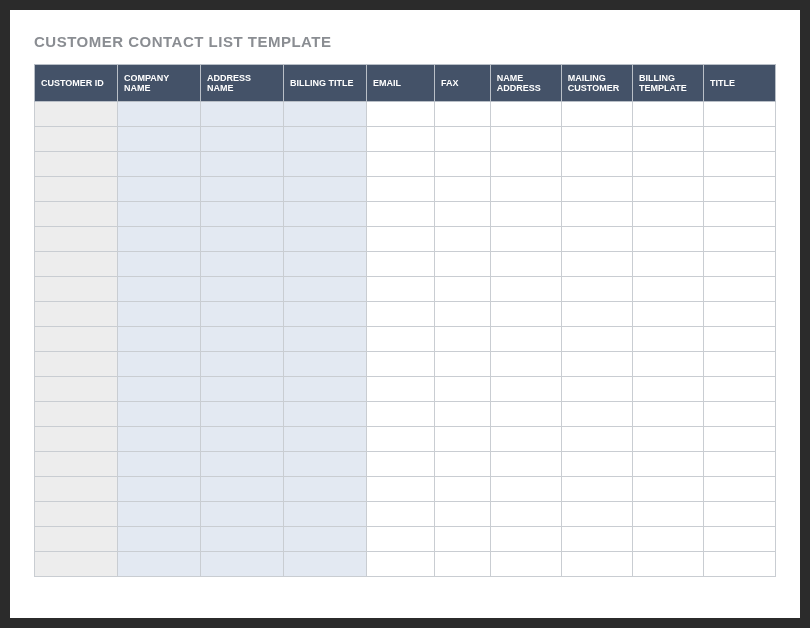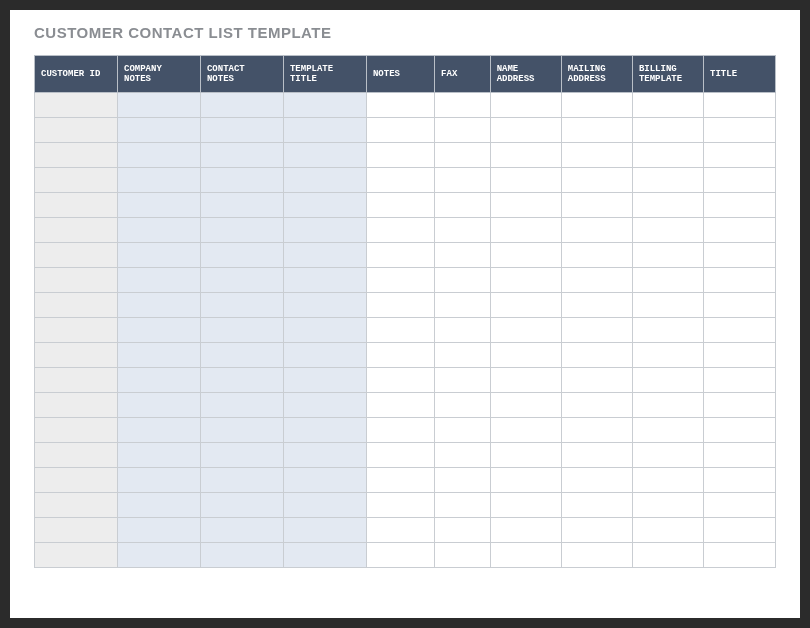--- a/index.html
+++ b/index.html
@@ -6,34 +6,33 @@
   html, body { width: 810px; height: 628px; }
   body {
     background: #2b2b2b;
     padding: 10px;
     font-family: Arial, Helvetica, sans-serif;
   }
   .page {
     background: #ffffff;
     width: 100%;
     height: 100%;
-    padding: 14px 24px 24px 24px;
+    padding: 23px 24px 24px 24px;
   }
   .title {
     font-size: 15px;
     font-weight: bold;
     letter-spacing: 0.5px;
     color: #8a8d92;
     margin-bottom: 14px;
   }
   table {
     width: 100%;
     border-collapse: collapse;
     table-layout: fixed;
-    font-family: Liberation Mono, monospace;
   }
   thead th {
     background: #445268;
     color: #ffffff;
     font-size: 9px;
     font-weight: bold;
     text-align: left;
     padding: 8px 6px;
     border: 1px solid #b9bfc7;
     vertical-align: middle;
@@ -73,27 +72,27 @@
       <col class="w-phone">
         <col class="w-fax">
         <col class="w-email">
         <col class="w-mail">
       <col class="w-bill">
         <col class="w-notes">
     </colgroup>
     <thead>
       <tr>
         <th>CUSTOMER ID</th>
-        <th>COMPANY NOTES</th>
-        <th>CONTACT NOTES</th>
-        <th>TEMPLATE TITLE</th>
-        <th>NOTES</th>
+        <th>COMPANY NAME</th>
+        <th>ADDRESS NAME</th>
+        <th>BILLING TITLE</th>
+        <th>EMAIL</th>
         <th>FAX</th>
         <th>NAME ADDRESS</th>
-        <th>MAILING ADDRESS</th>
+        <th>MAILING CUSTOMER</th>
         <th>BILLING TEMPLATE</th>
         <th>TITLE</th>
       </tr>
     </thead>
     <tbody id="table-body">
     <tr>
           <td class="col-id"></td>
           <td class="col-shade"></td>
           <td class="col-shade"></td>
           <td class="col-shade"></td>

